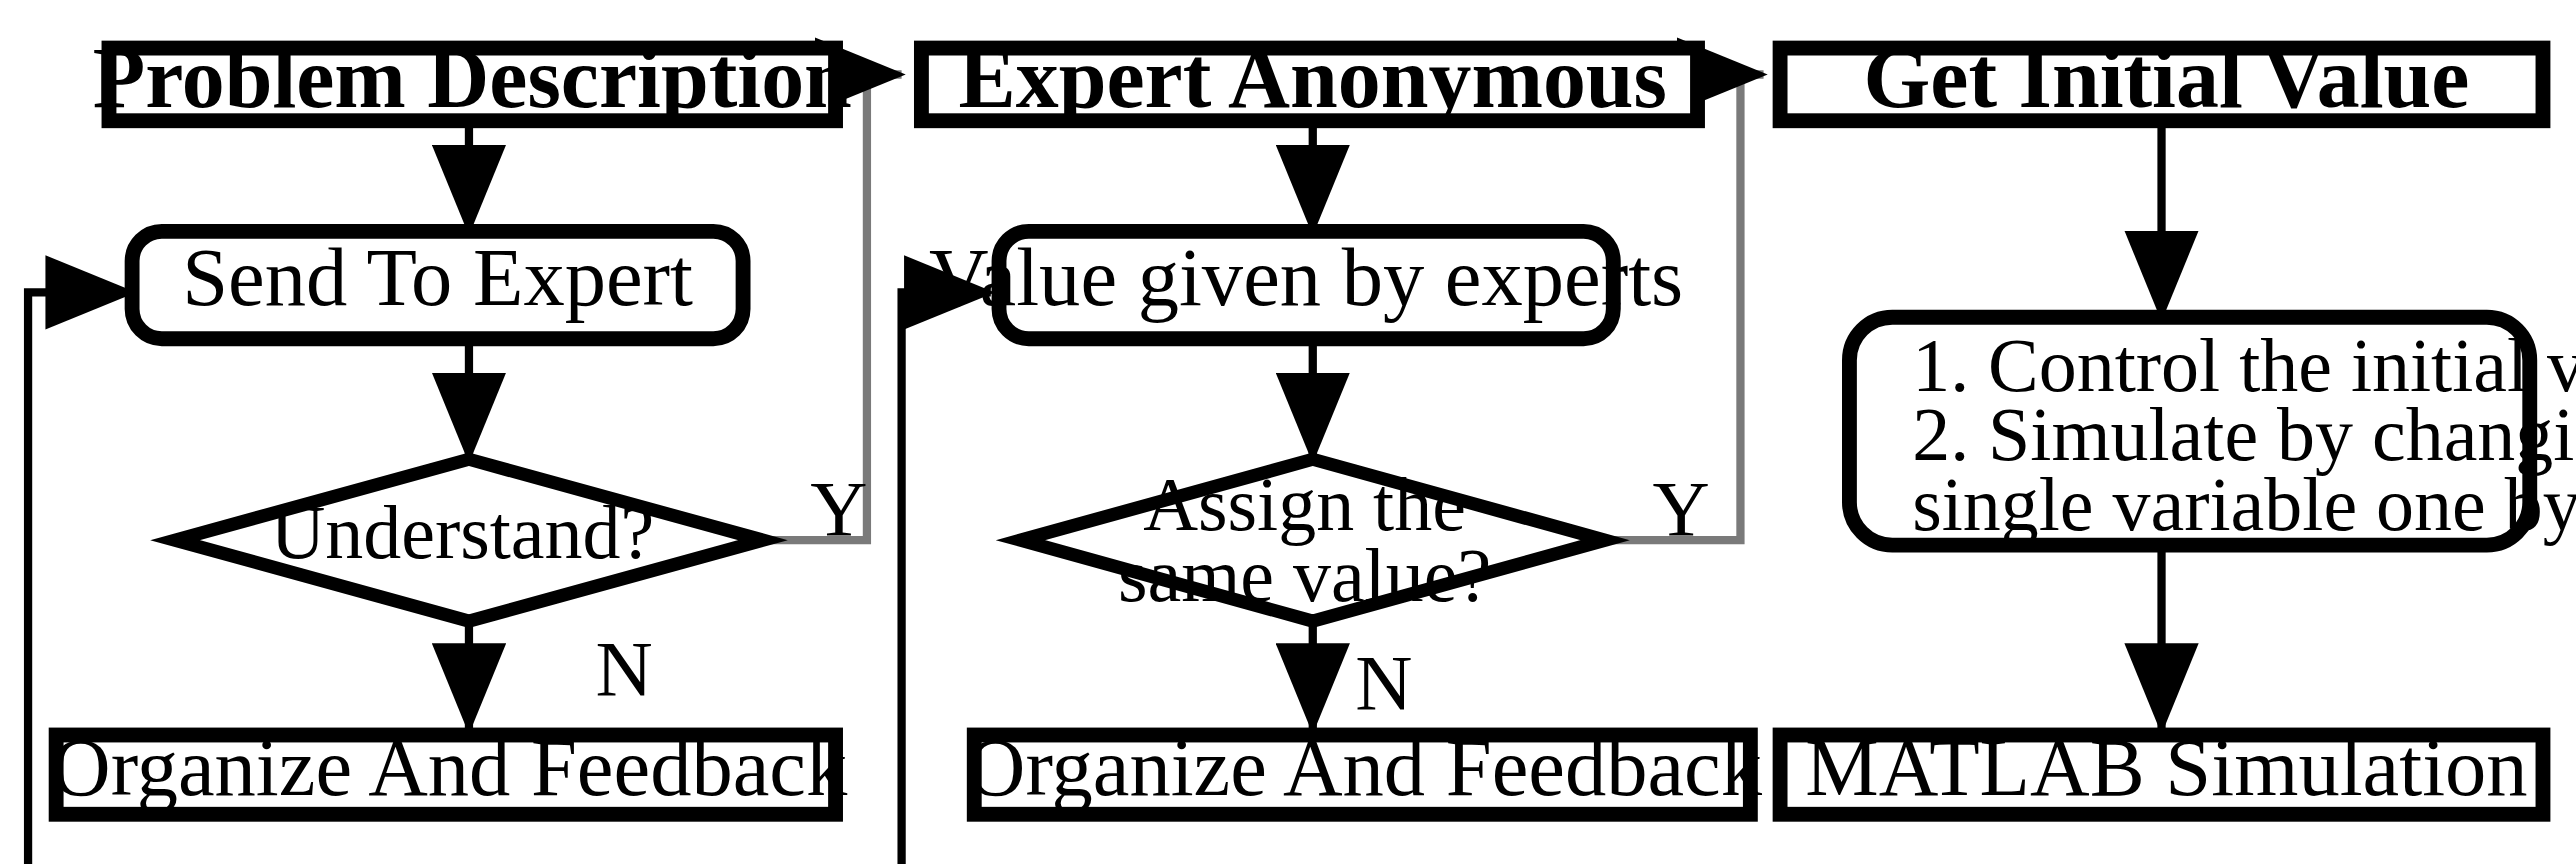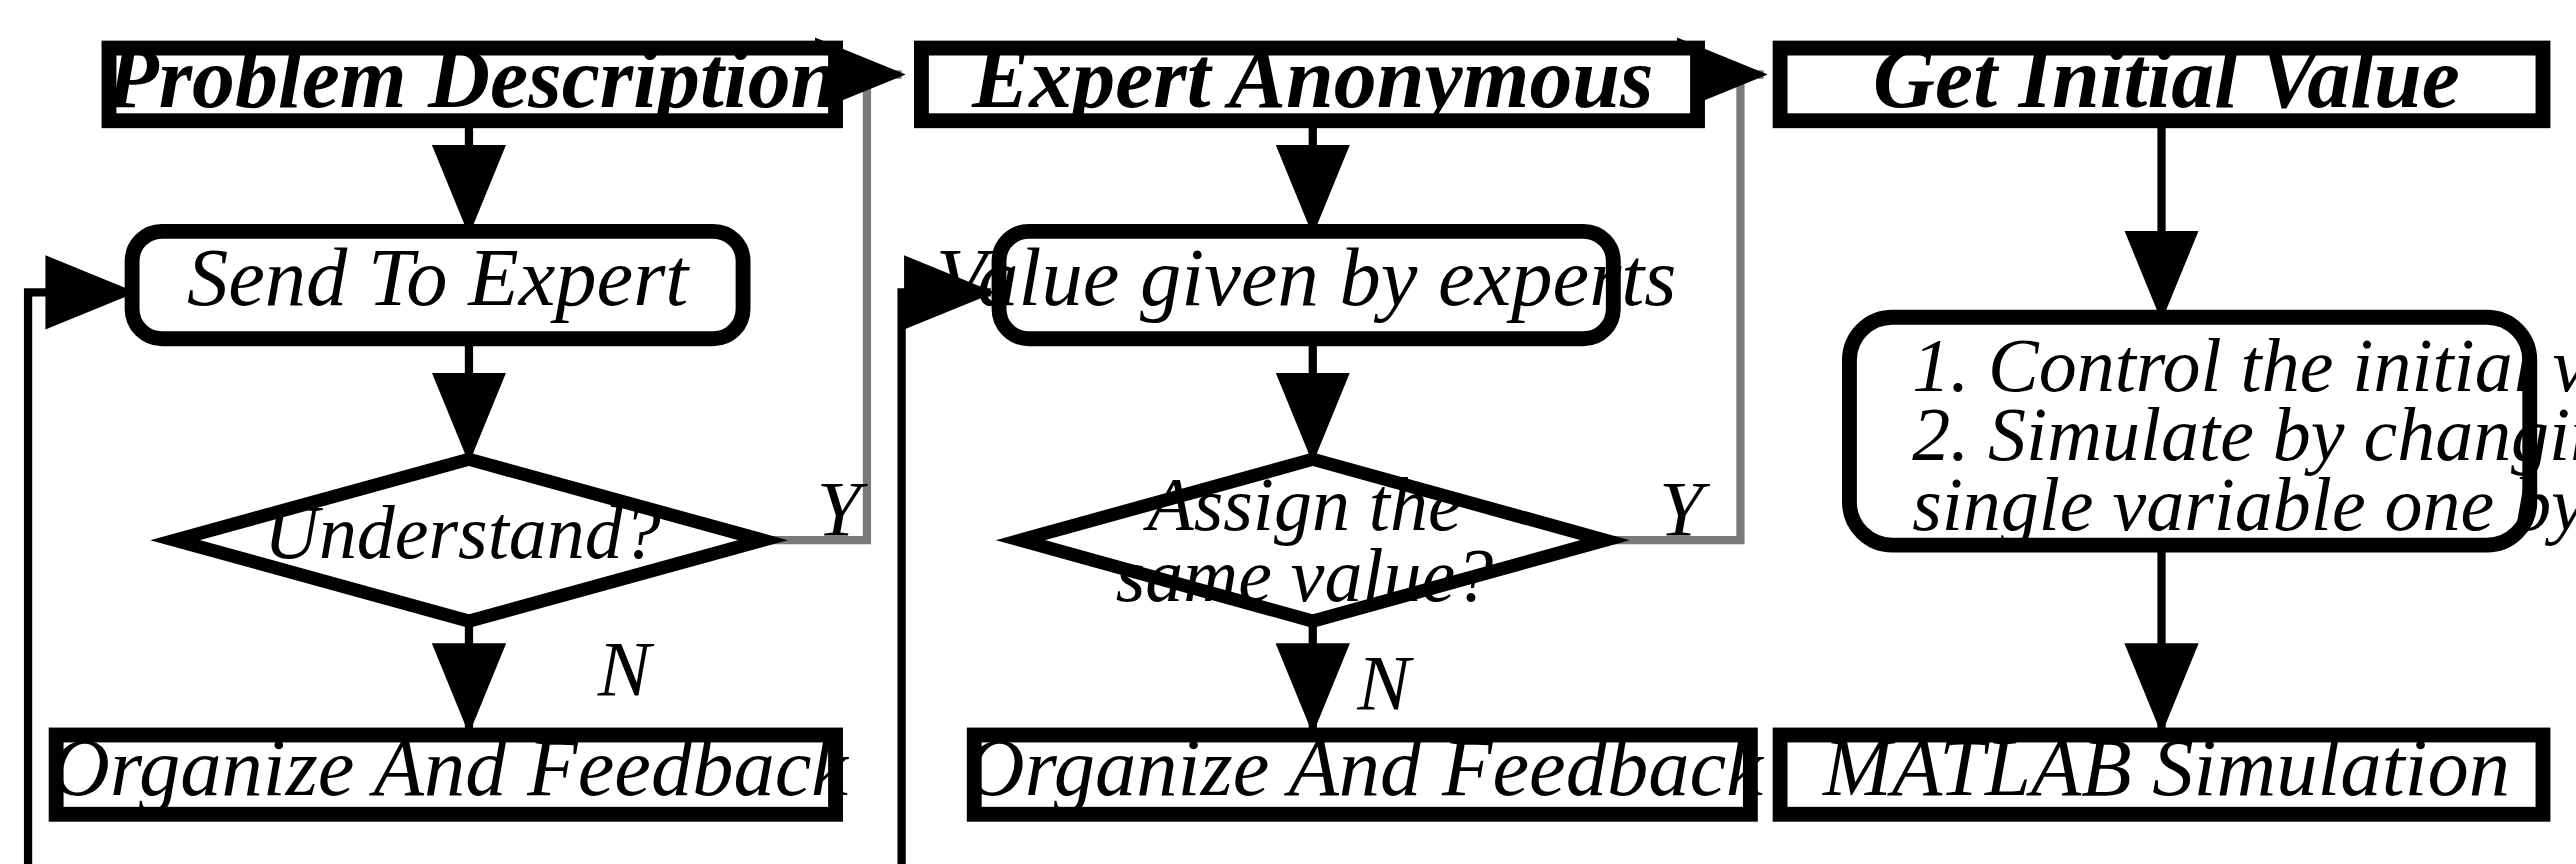--- a/index.html
+++ b/index.html
@@ -9,21 +9,20 @@
   }
   body {
     font-family: "Liberation Serif", "DejaVu Serif", serif;
   }
   #flowchart-root {
     position: relative;
     width: 2576px;
     height: 864px;
     background: #ffffff;
     overflow: hidden;
-    font-style: italic;
   }
   svg#flow-svg {
     position: absolute;
     top: 0;
     left: 0;
     width: 2576px;
     height: 864px;
     display: block;
   }
   .node-rect {

